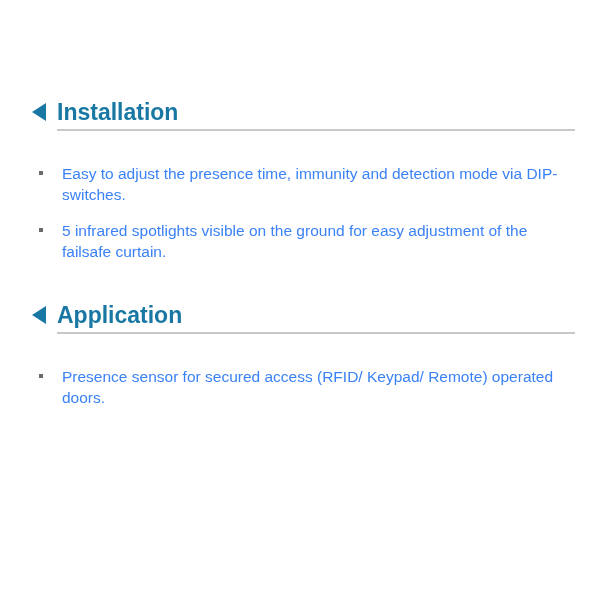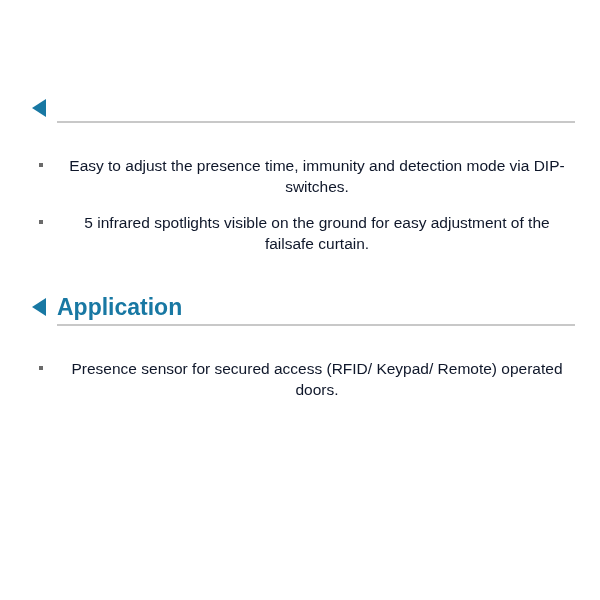--- a/index.html
+++ b/index.html
@@ -52,42 +52,42 @@
     list-style: none;
     margin: 32px 0 0 0;
     padding: 0;
   }
   .bullet-item {
     position: relative;
     padding-left: 30px;
     margin: 0 0 15px 0;
     font-size: 15.5px;
     line-height: 21px;
-    color: #0f172a;
+    color: #3b82f6;
     max-width: 510px;
-    text-align: center;
   }
   .bullet-item:last-child { margin-bottom: 0; }
   .bullet-square {
     position: absolute;
     left: 7px;
     top: 8px;
     width: 4px;
     height: 4px;
     background: #6a6a6a;
   }
 </style>
 </head>
 <body>
 
 <div class="page">
 
   <div class="section first">
     <h2 class="section-header">
       <span class="tri-icon"></span>
+      <span>Installation</span>
     </h2>
     <hr class="rule">
     <ul class="bullet-list">
       <li class="bullet-item">
         <span class="bullet-square"></span>
         <span>Easy to adjust the presence time, immunity and detection mode via DIP-switches.</span>
       </li>
       <li class="bullet-item">
         <span class="bullet-square"></span>
         <span>5 infrared spotlights visible on the ground for easy adjustment of the failsafe curtain.</span>

